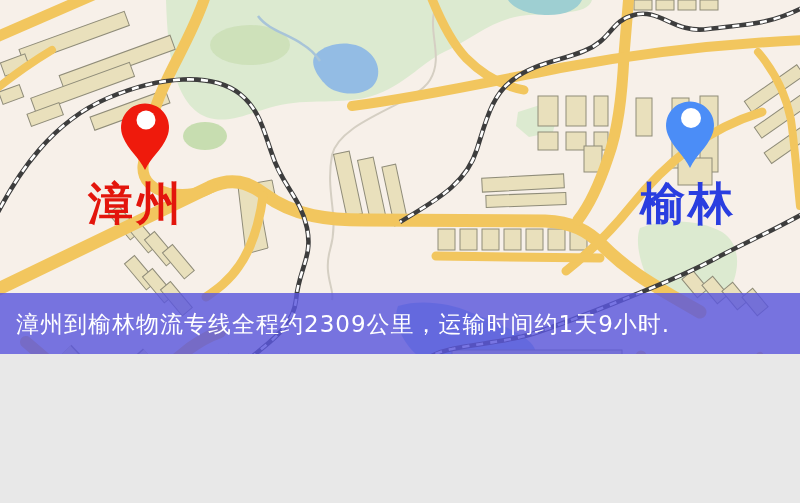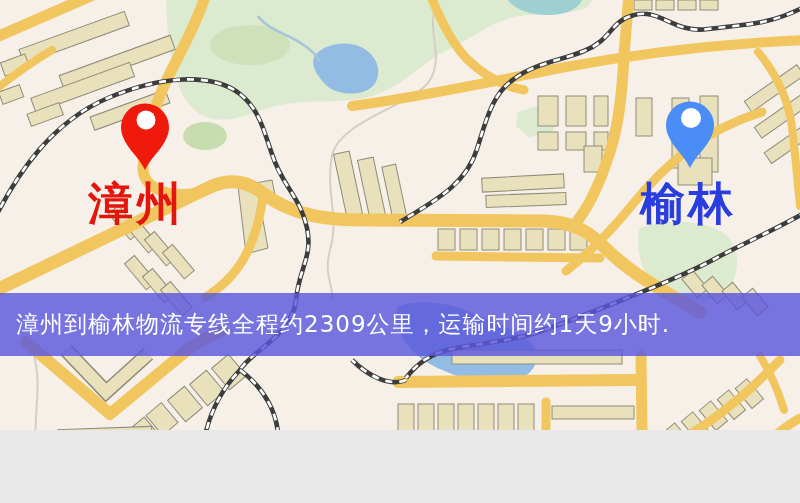--- a/index.html
+++ b/index.html
@@ -1,16 +1,16 @@
 <!DOCTYPE html>
 <html style="--map-bg: #f7f0e9; --road: #f2c65e; --park: #dcead0; --park-dark: #c7ddb0; --water: #93bce4; --building-fill: #e9e0bc; --building-stroke: #8f8c79; --rail-dark: #3d3d3d; --rail-light: #ffffff; --footpath: #d5cfc3; --banner-bg: #5a57dd; --banner-text: #ffffff; --pin-red: #ef1a0c; --pin-blue: #4b8df7; --label-red: #e3150c; --label-blue: #2a3ee0;"><head>
 <meta charset="utf-8">
 <style>
   html,body{margin:0;padding:0;background:#e8e8e8;}
-  .stage{position:relative;width:800px;height:430px;overflow:hidden;
+  .stage{position:relative;width:800px;height:354px;overflow:hidden;
          font-family:"DejaVu Sans","Liberation Sans",sans-serif;background:var(--map-bg,#f7f0e9);}
   .stage svg{position:absolute;left:0;top:0;display:block;}
   
   .road{fill:none;stroke:var(--road,#f2c65e);stroke-linecap:round;stroke-linejoin:round;}
   .bldg{fill:var(--building-fill,#e9e0bc);stroke:var(--building-stroke,#8f8c79);stroke-width:1;}
   .rail-base{fill:none;stroke:var(--rail-dark,#3d3d3d);stroke-width:4.6;}
   .rail-dash{fill:none;stroke:var(--rail-light,#ffffff);stroke-width:2.6;stroke-dasharray:7 7;}
   .park{fill:var(--park,#dcead0);}
   .park-dark{fill:var(--park-dark,#c7ddb0);}
   .water{fill:var(--water,#93bce4);}

